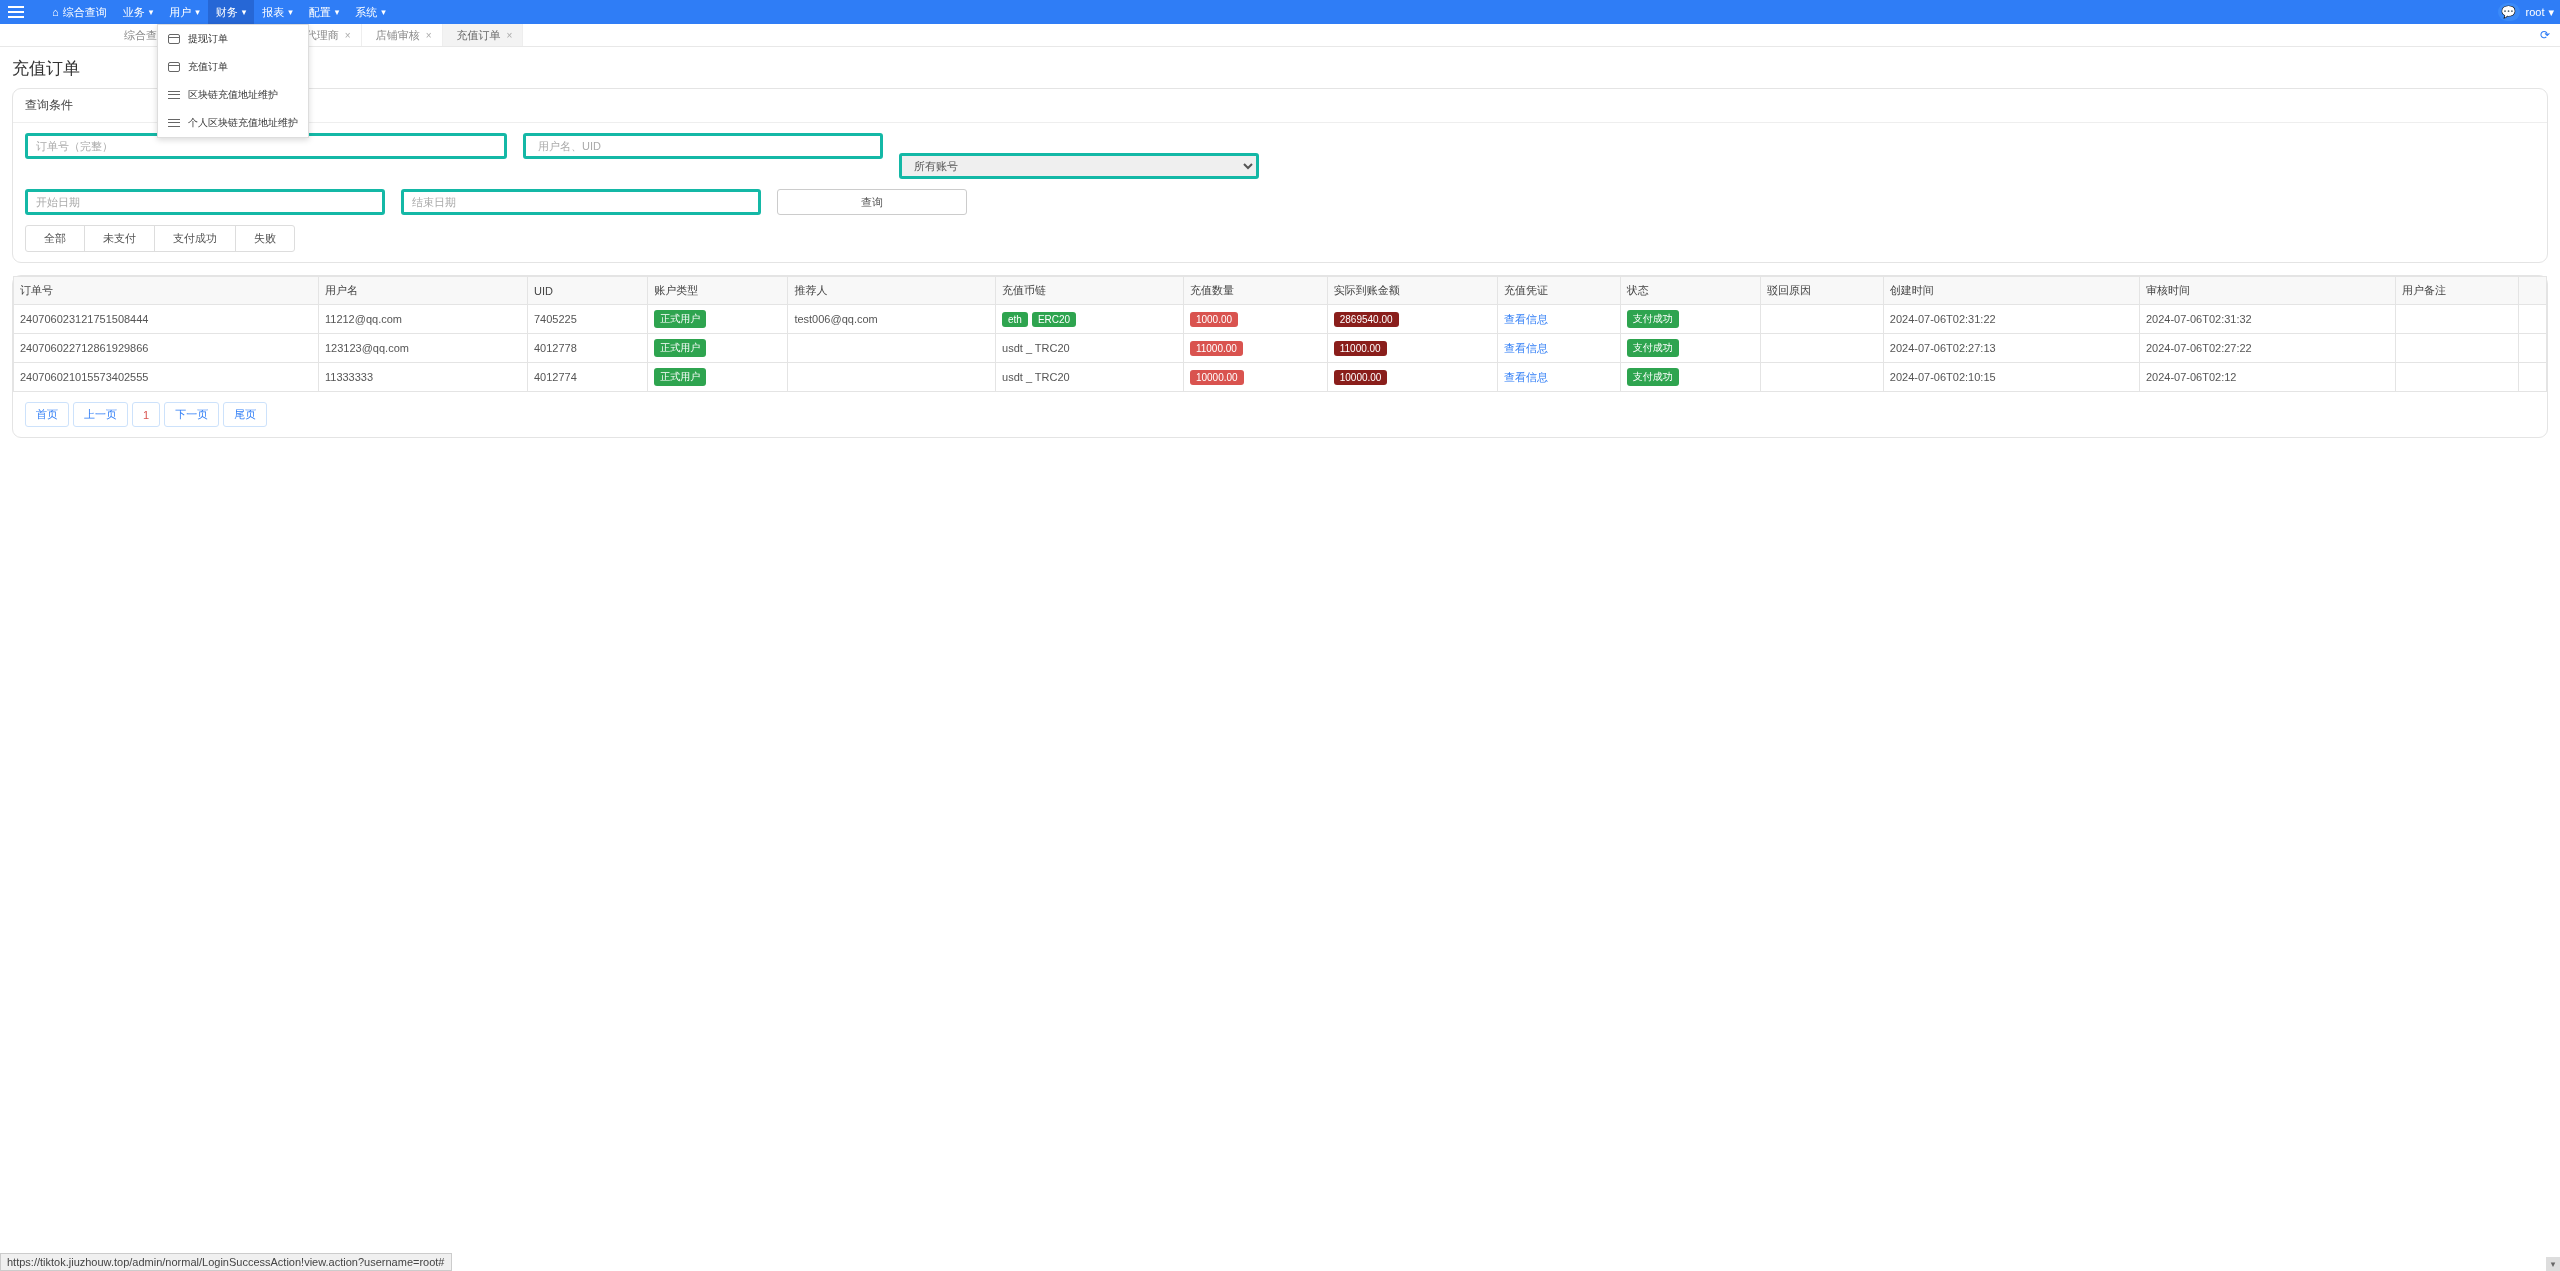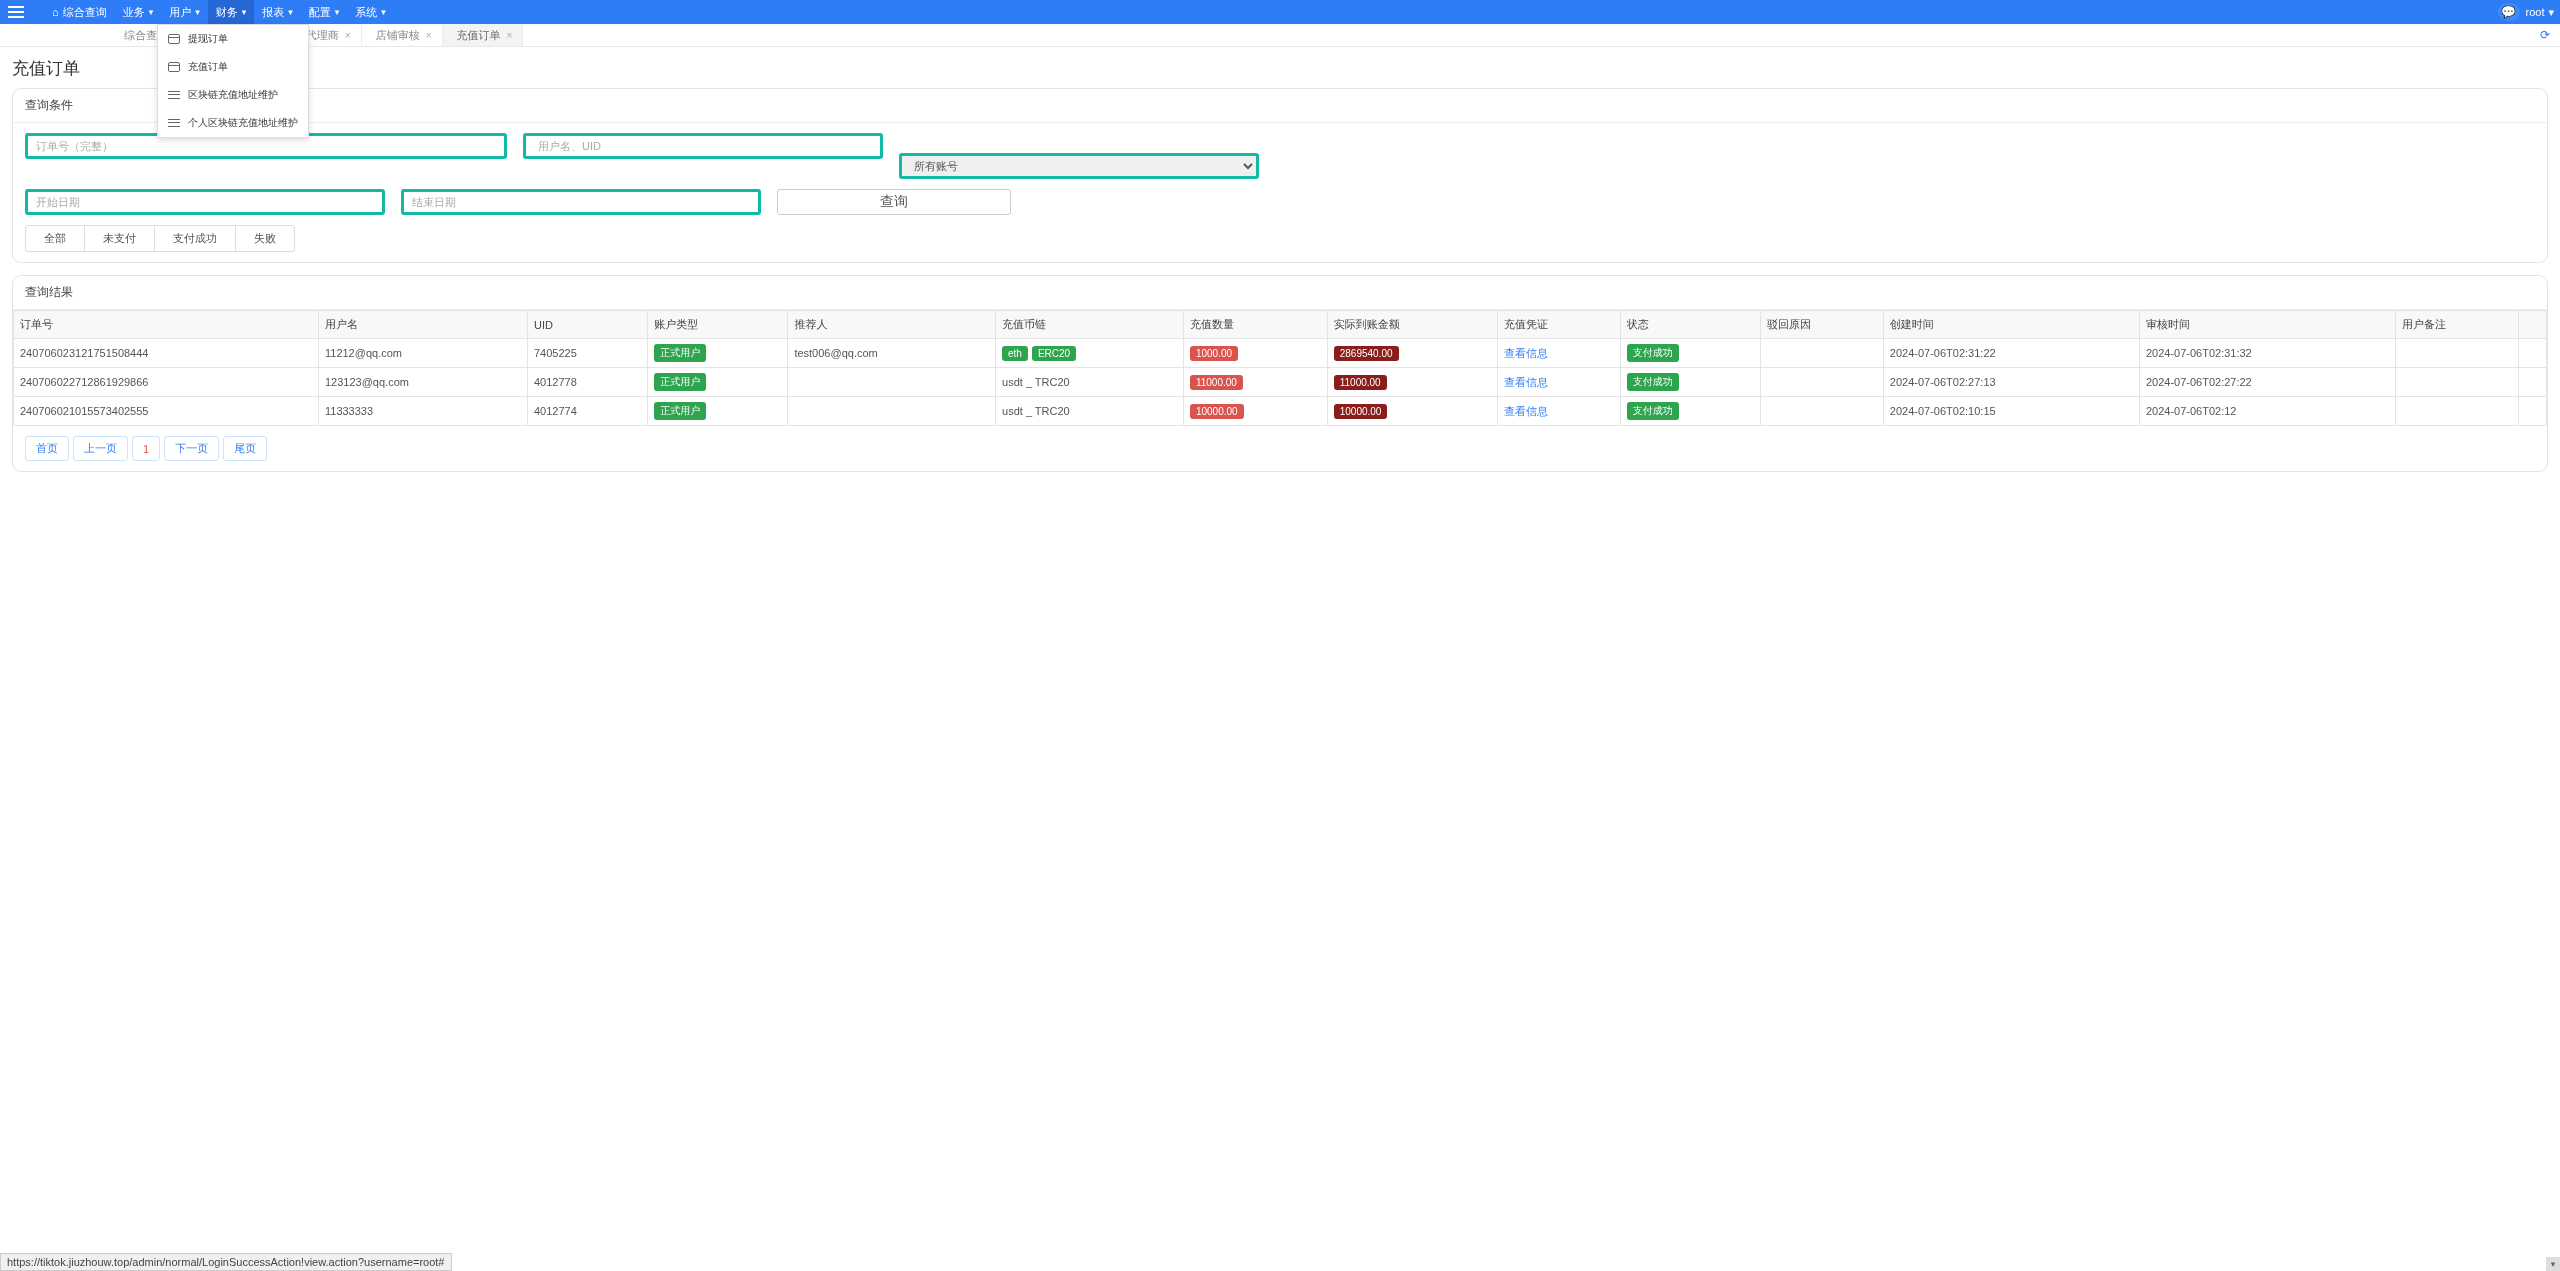--- a/index.html
+++ b/index.html
@@ -42,21 +42,21 @@
 .panel-body { padding: 10px 12px; }
 
 
 .form-row { display: flex; gap: 16px; margin-bottom: 10px; }
 .form-control { height: 26px; border: 3px solid #14b8a6; border-radius: 3px; padding: 0 8px; font-size: 11px; color: #555; }
 .form-control::placeholder { color: #aaa; }
 .input-order { width: 482px; }
 .input-user { width: 360px; padding-left: 12px; }
 .select-account { width: 360px; margin-top: 20px; }
 .input-date { width: 360px; }
-.btn-search { width: 234px; height: 26px; border: 1px solid #ccc; background: #fff; border-radius: 3px; cursor: pointer; font-size: 14px; color: #555; }
+.btn-search { width: 190px; height: 26px; border: 1px solid #ccc; background: #fff; border-radius: 3px; cursor: pointer; font-size: 11px; color: #555; }
 
 
 .filter-tabs { display: flex; border: 1px solid #ddd; border-radius: 3px; width: fit-content; overflow: hidden; }
 .filter-tab { padding: 5px 18px; font-size: 11px; color: #555; border-right: 1px solid #ddd; cursor: pointer; }
 .filter-tab:last-child { border-right: none; }
 
 
 .table { width: 100%; border-collapse: collapse; font-size: 11px; }
 .table th { background: #f8f8f8; border: 1px solid #e4e4e4; padding: 6px 6px; text-align: left; font-weight: normal; color: #444; }
 .table td { border: 1px solid #e4e4e4; padding: 5px 6px; color: #555; }
@@ -198,21 +198,20 @@
       <div class="filter-tabs">
         <div class="filter-tab">全部</div>
         <div class="filter-tab">未支付</div>
         <div class="filter-tab">支付成功</div>
         <div class="filter-tab">失败</div>
       </div>
     </div>
   </div>
 
   <div class="panel">
-    <div class="panel-title">查询结果</div>
     <table class="table">
       <thead>
         <tr>
           <th>订单号</th>
           <th>用户名</th>
           <th>UID</th>
           <th>账户类型</th>
           <th>推荐人</th>
           <th>充值币链</th>
           <th>充值数量</th>

